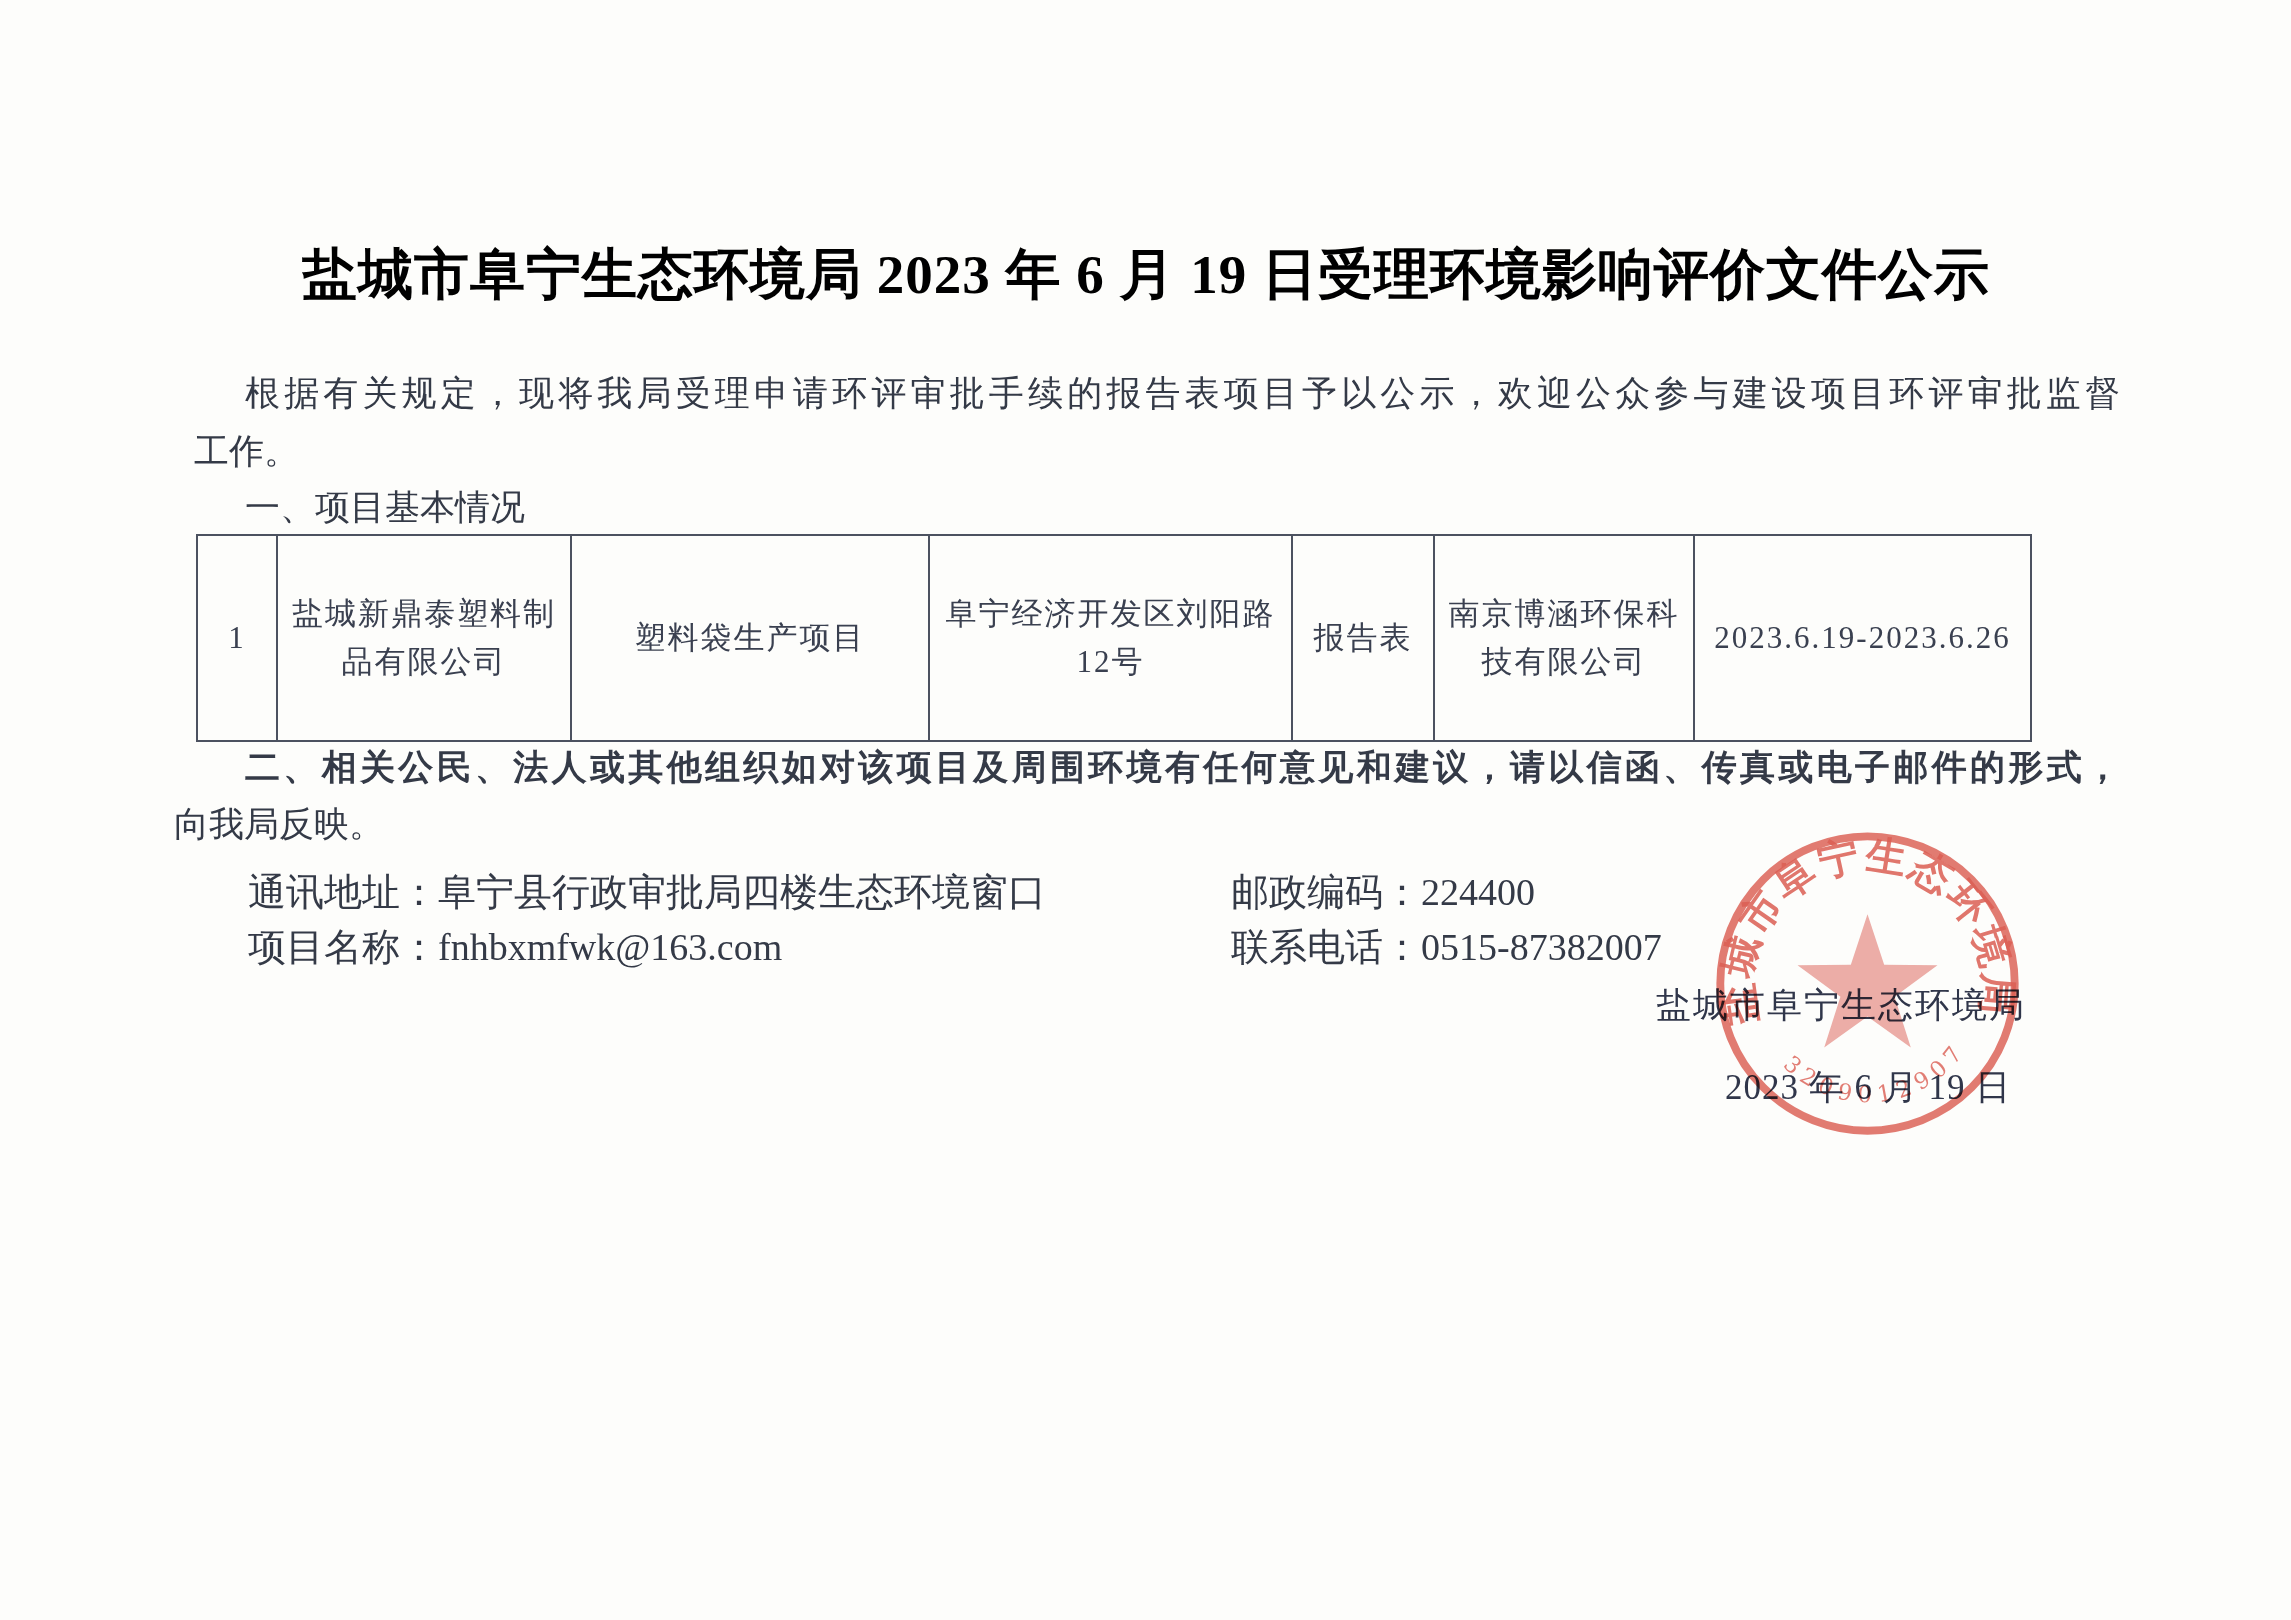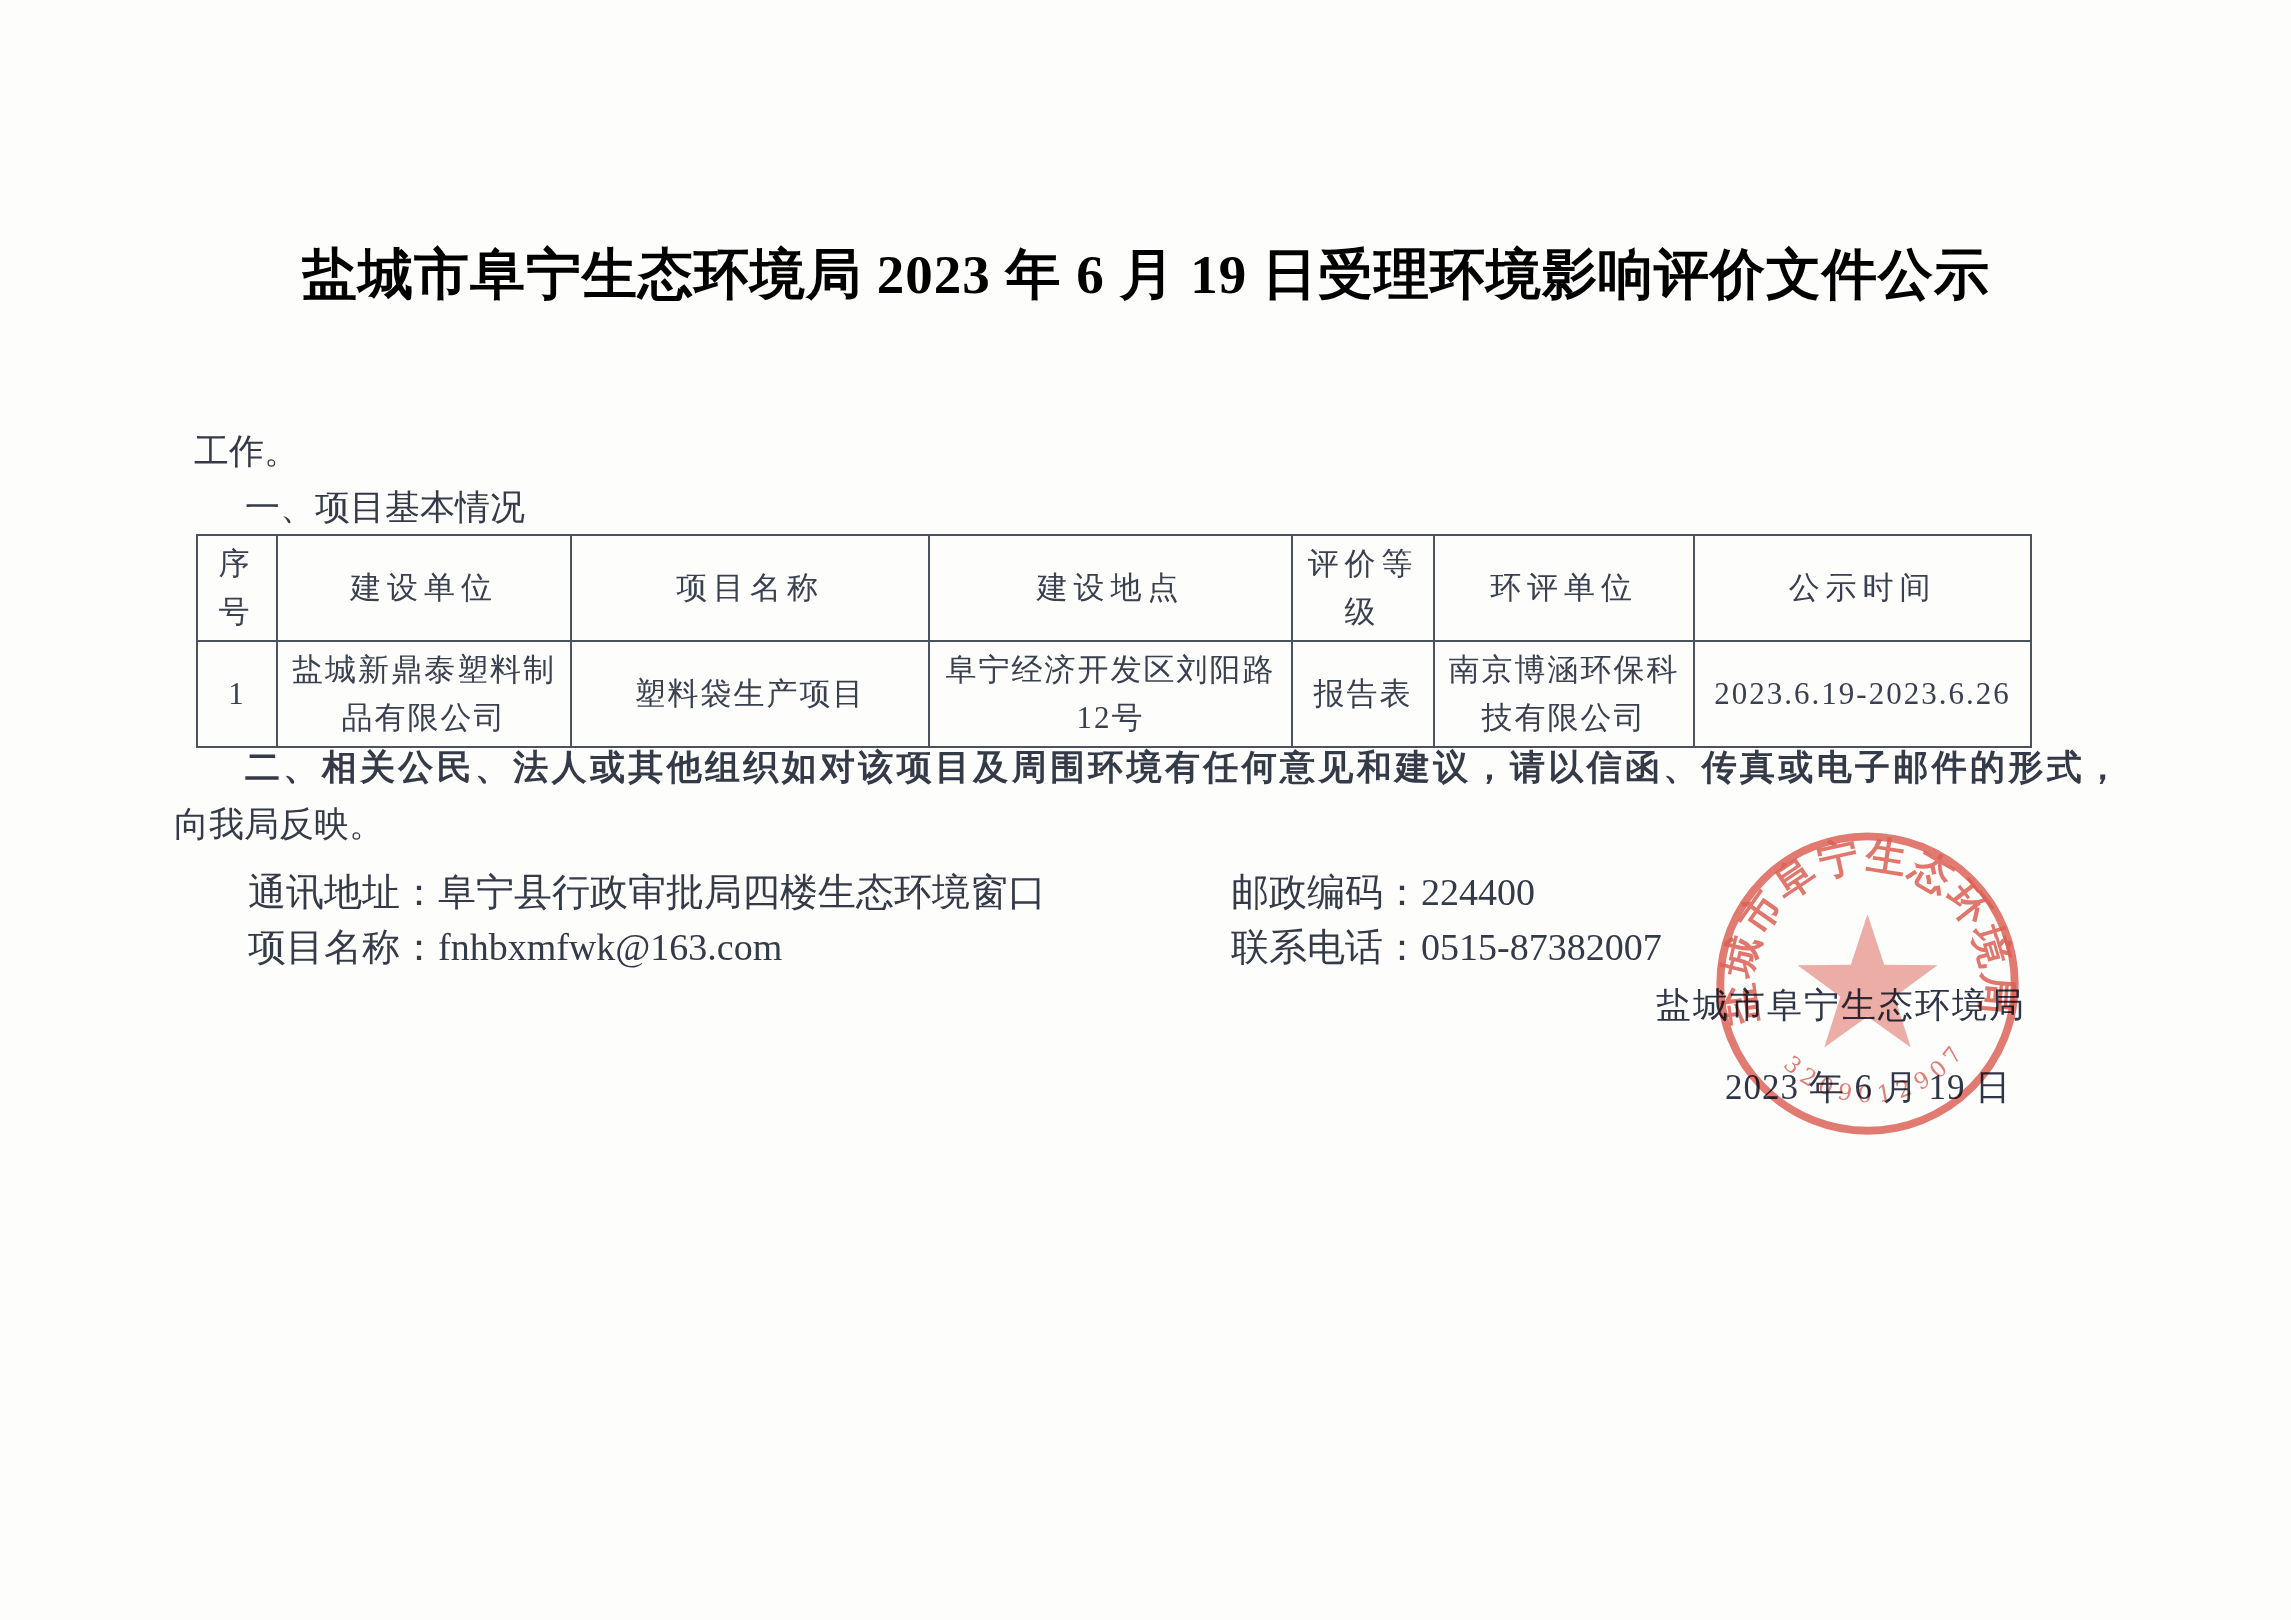--- a/index.html
+++ b/index.html
@@ -76,44 +76,36 @@
     opacity:0.88;
   }
 </style>
 </head>
 <body>
 
 <div class="page">
 
   <h1 class="title">盐城市阜宁生态环境局 2023 年 6 月 19 日受理环境影响评价文件公示</h1>
 
+  <div class="bodyline justify indent p1l1">根据有关规定，现将我局受理申请环评审批手续的报告表项目予以公示，欢迎公众参与建设项目环评审批监督</div>
   <div class="bodyline p1l2">工作。</div>
 
   <div class="bodyline sec1">一、项目基本情况</div>
 
   <table class="projects">
     <colgroup>
       <col style="width:80px">
         <col style="width:294px">
         <col style="width:358px">
         <col style="width:363px">
       <col style="width:142px">
         <col style="width:260px">
         <col style="width:337px">
     </colgroup>
     <tbody>
-        <tr class="hdr">
-      <th>序号</th>
-      <th>建设单位</th>
-      <th>项目名称</th>
-      <th>建设地点</th>
-      <th>评价等级</th>
-      <th>环评单位</th>
-      <th>公示时间</th>
-    </tr>
     <tr class="datarow">
       <td>1</td>
       <td>盐城新鼎泰塑料制品有限公司</td>
       <td>塑料袋生产项目</td>
       <td>阜宁经济开发区刘阳路12号</td>
       <td>报告表</td>
       <td>南京博涵环保科技有限公司</td>
       <td>2023.6.19-2023.6.26</td>
     </tr>
   </tbody>

